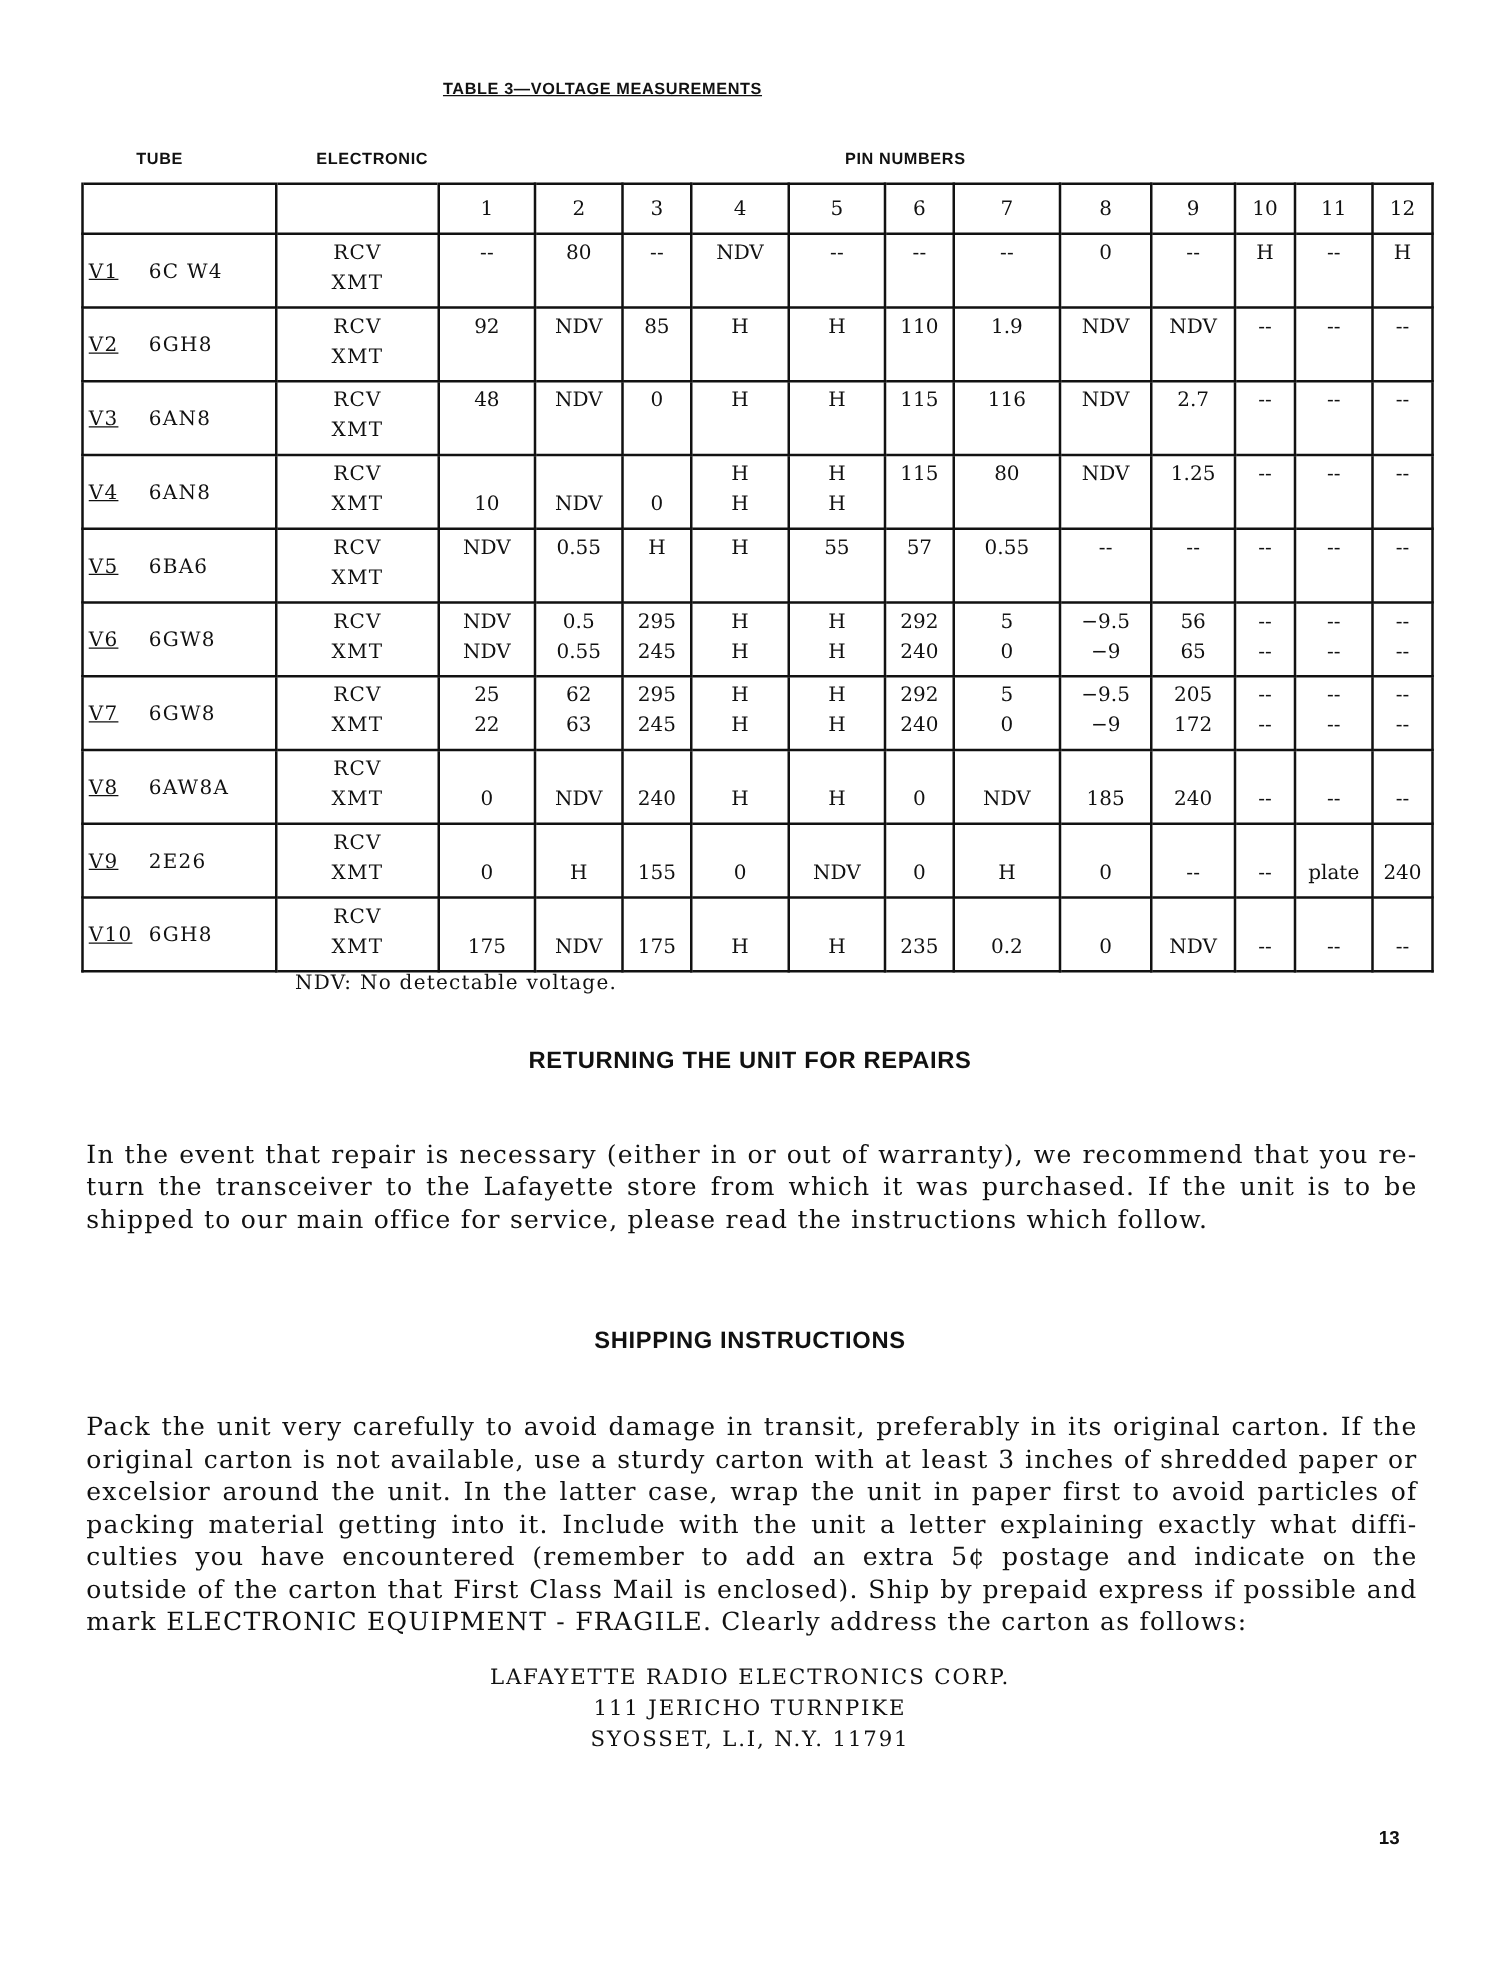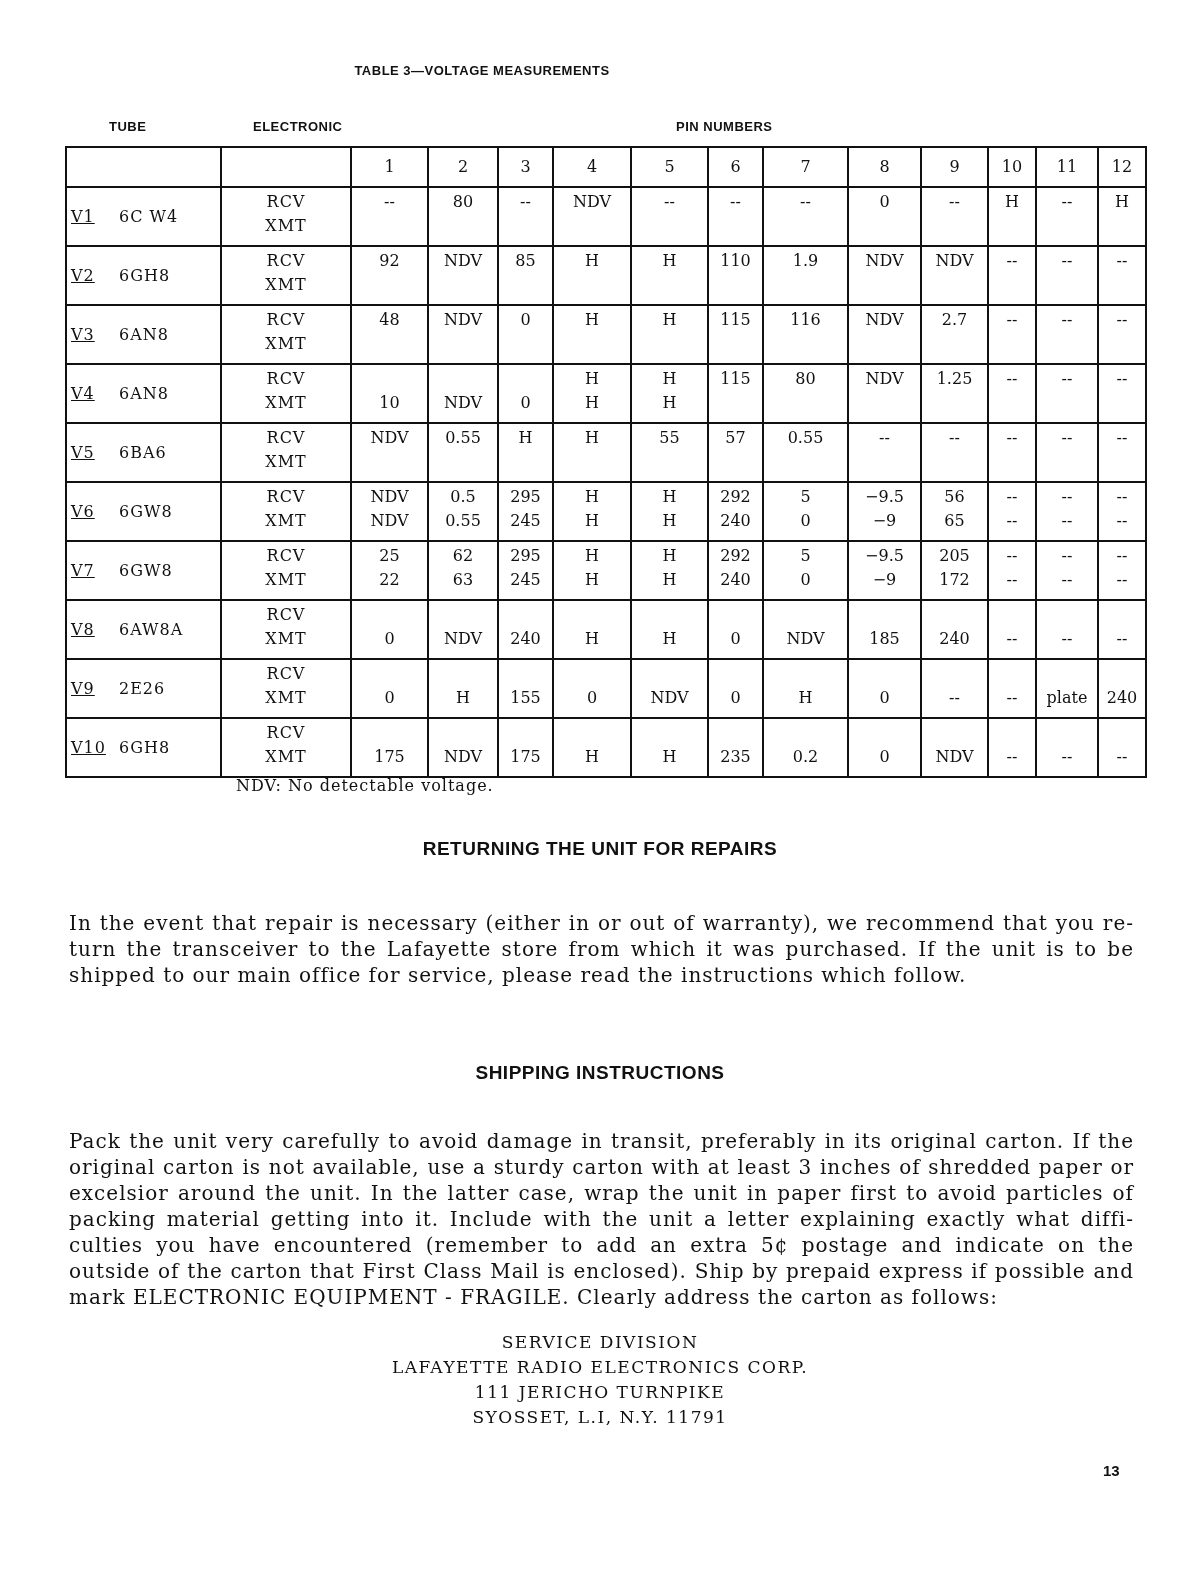--- a/index.html
+++ b/index.html
@@ -1,19 +1,19 @@
 <!DOCTYPE html>
 <html><head>
 <meta charset="utf-8">
 <style>
   html, body { margin:0; padding:0; background:#ffffff; }
   body { width:1200px; height:1575px; position:relative; overflow:hidden; color:#111; font-family:"DejaVu Serif", serif; }
   .abs { position:absolute; }
   .sans-head { font-family:"Liberation Sans", sans-serif; font-weight:bold; letter-spacing:0.5px; }
-  #title { left:0; width:964px; top:63px; text-align:center; font-size:13px; }
+  #title { left:0; width:964px; top:63px; text-align:center; font-size:13px;text-decoration:underline; }
   .colhead { top:119px; font-size:13px; }
   #ch-tube { left:109px; }
   #ch-op { left:253px; }
   #ch-pins { left:676px; }
 
   #vtable { left:65px; top:146px; width:1080px; border-collapse:collapse; border:2px solid #111; table-layout:fixed; font-family:"DejaVu Serif", serif; font-size:16px; }
   #vtable td { border:2px solid #111; padding:0; vertical-align:top; text-align:center; line-height:24px; }
   #vtable td.tube { text-align:left; vertical-align:middle; padding-left:4px; font-size:16px; letter-spacing:1px; }
   #vtable td.tube .tn { display:inline-block; width:48px;text-decoration:underline; }
   #vtable td.op { border-left:2px solid #111; text-align:center; letter-spacing:1px; padding-top:2px; }
@@ -575,19 +575,18 @@
 
 <div id="note" class="abs">NDV:  No detectable voltage.</div>
 
 <div id="sec1" class="abs section-title sans-head">RETURNING THE UNIT FOR REPAIRS</div>
 <div id="para1" class="abs para">In the event that repair is necessary (either in or out of warranty), we recommend that you re-turn the transceiver to the Lafayette store from which it was purchased.  If the unit is to be shipped to our main office for service, please read the instructions which follow.</div>
 
 <div id="sec2" class="abs section-title sans-head">SHIPPING INSTRUCTIONS</div>
 <div id="para2" class="abs para">Pack the unit very carefully to avoid damage in transit, preferably in its original carton. If the original carton is not available, use a sturdy carton with at least 3 inches of shredded paper or excelsior around the unit.  In the latter case, wrap the unit in paper first to avoid particles of packing material getting into it.  Include with the unit a letter explaining exactly what diffi-culties you have encountered (remember to add an extra 5¢ postage and indicate on the outside of the carton that First Class Mail is enclosed).  Ship by prepaid express if possible and mark ELECTRONIC EQUIPMENT - FRAGILE.  Clearly address the carton as follows:</div>
 
 <div id="addr" class="abs">
-  <div>SERVICE DIVISION</div>
   <div>LAFAYETTE RADIO ELECTRONICS CORP.</div>
   <div>111 JERICHO TURNPIKE</div>
   <div>SYOSSET, L.I, N.Y.   11791</div>
 </div>
 
 <div id="pagenum" class="abs">13</div>
 
 </body></html>

